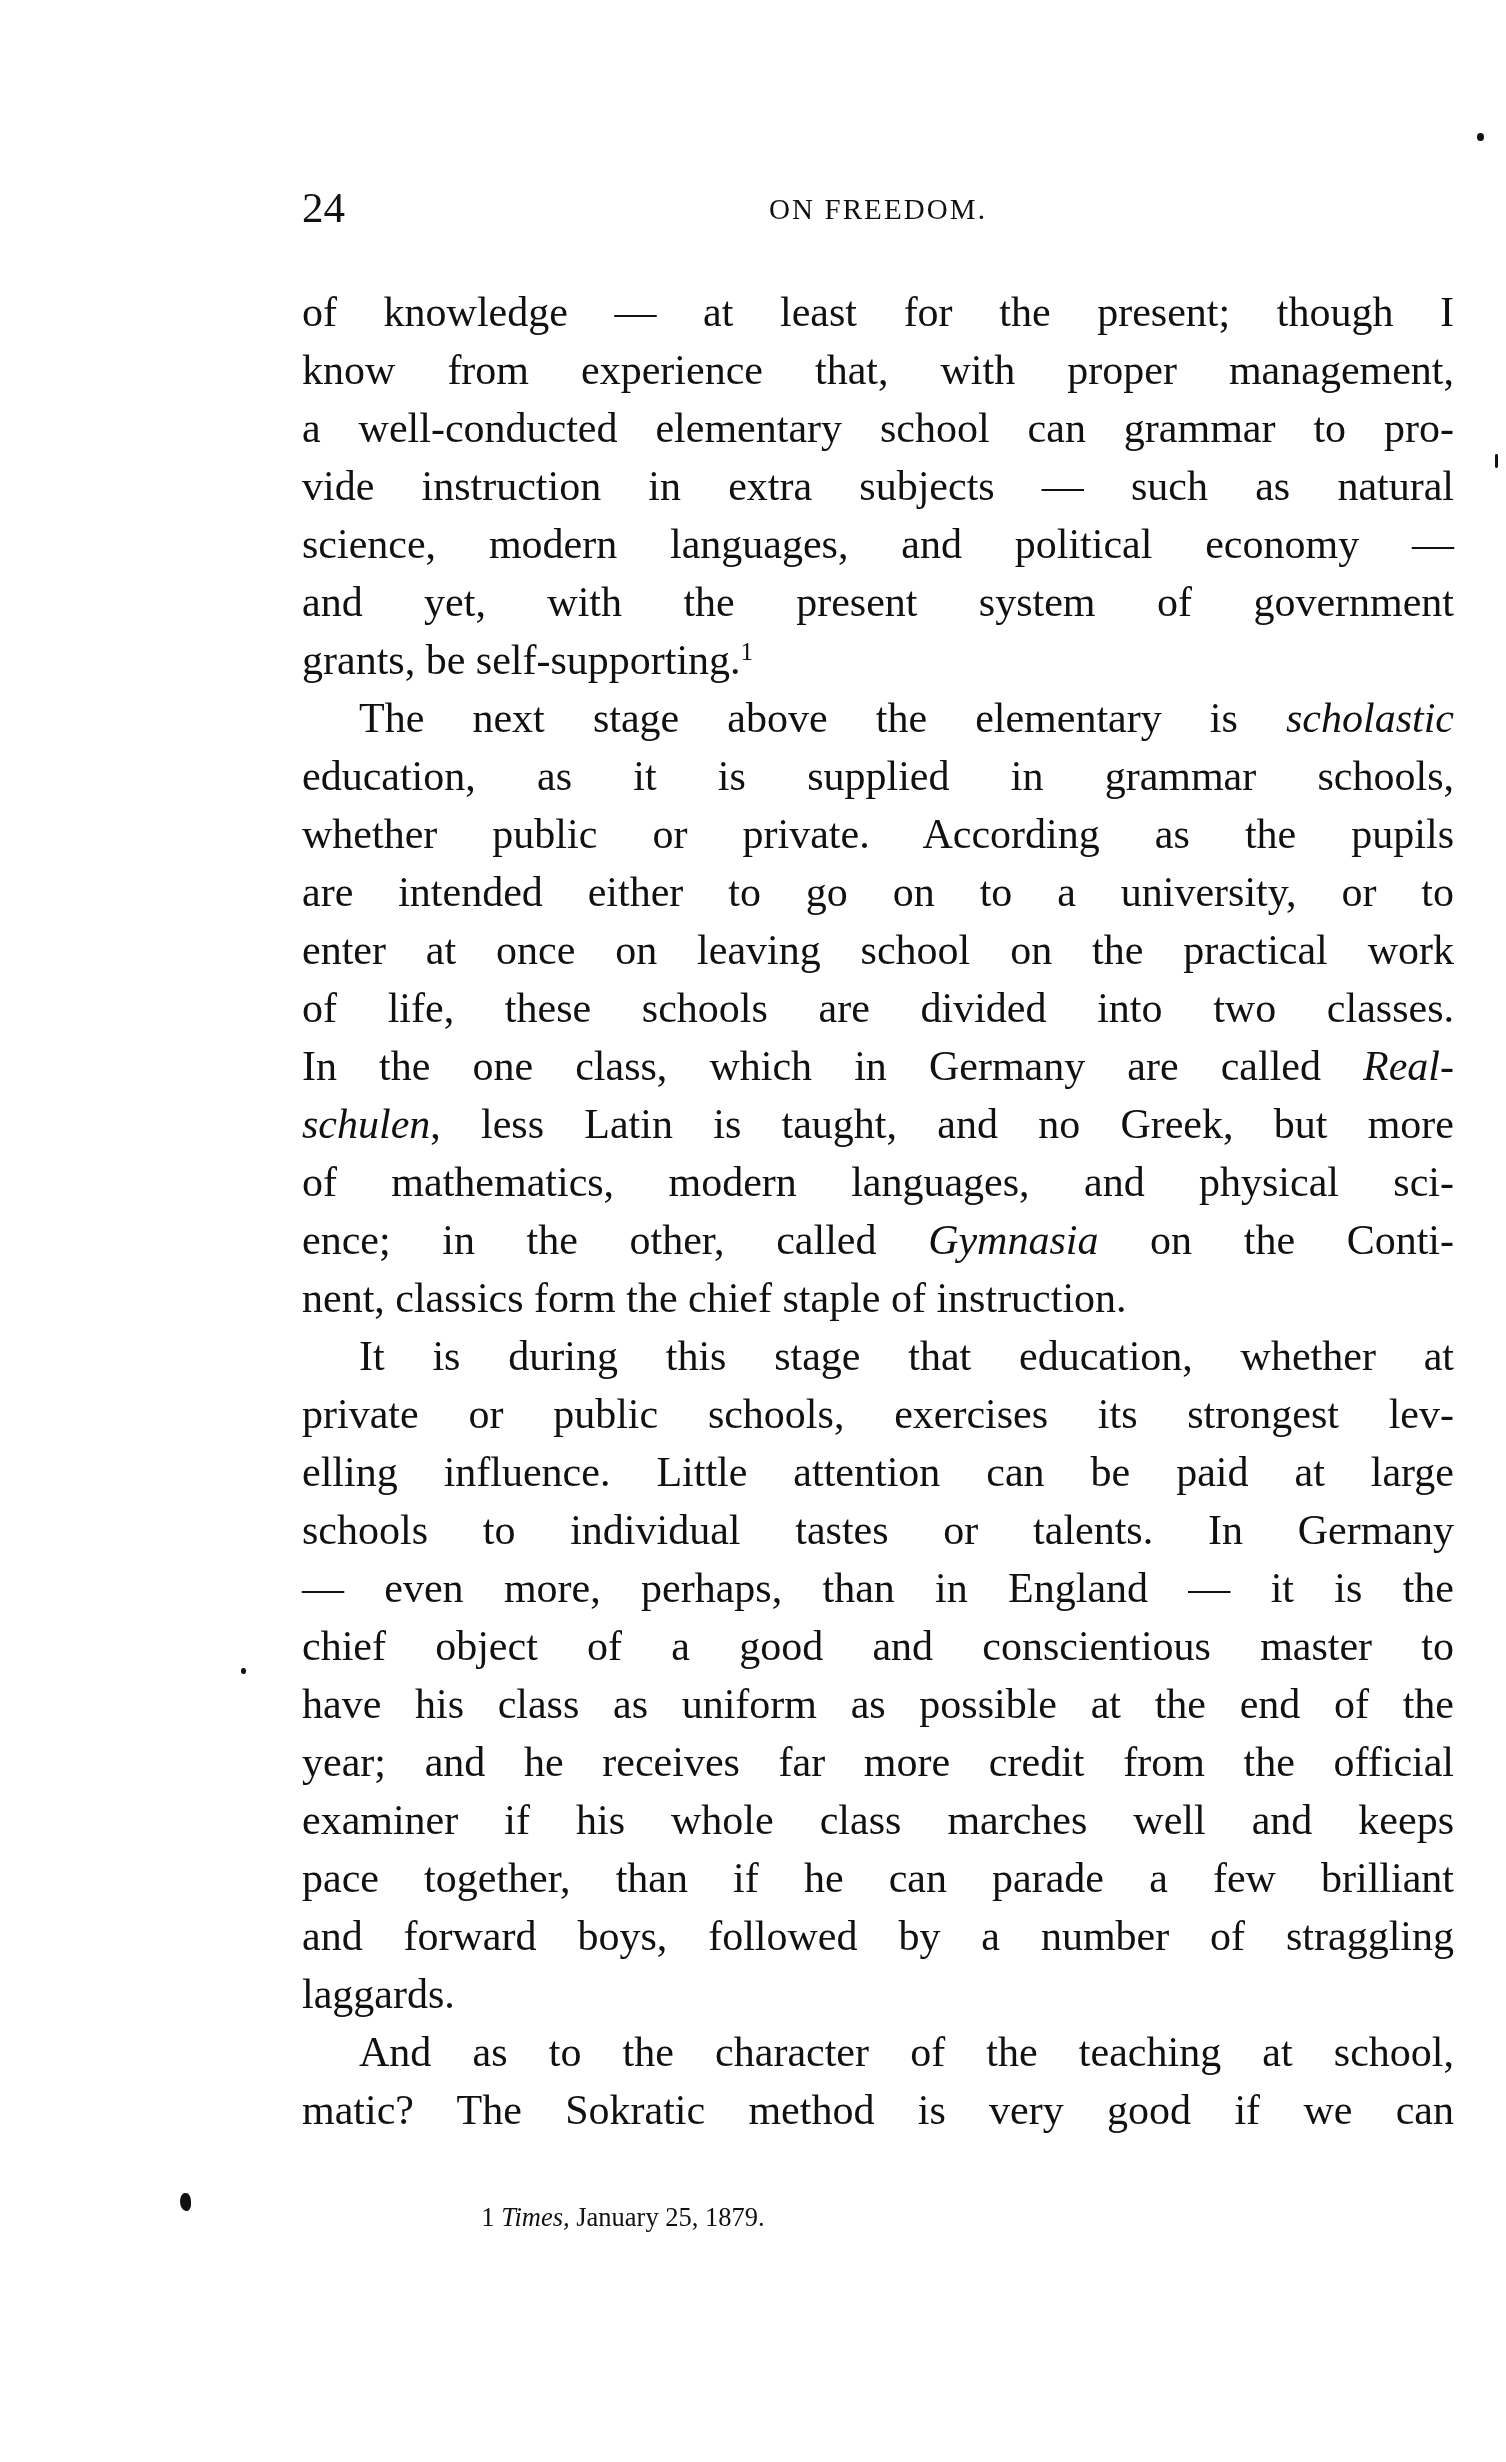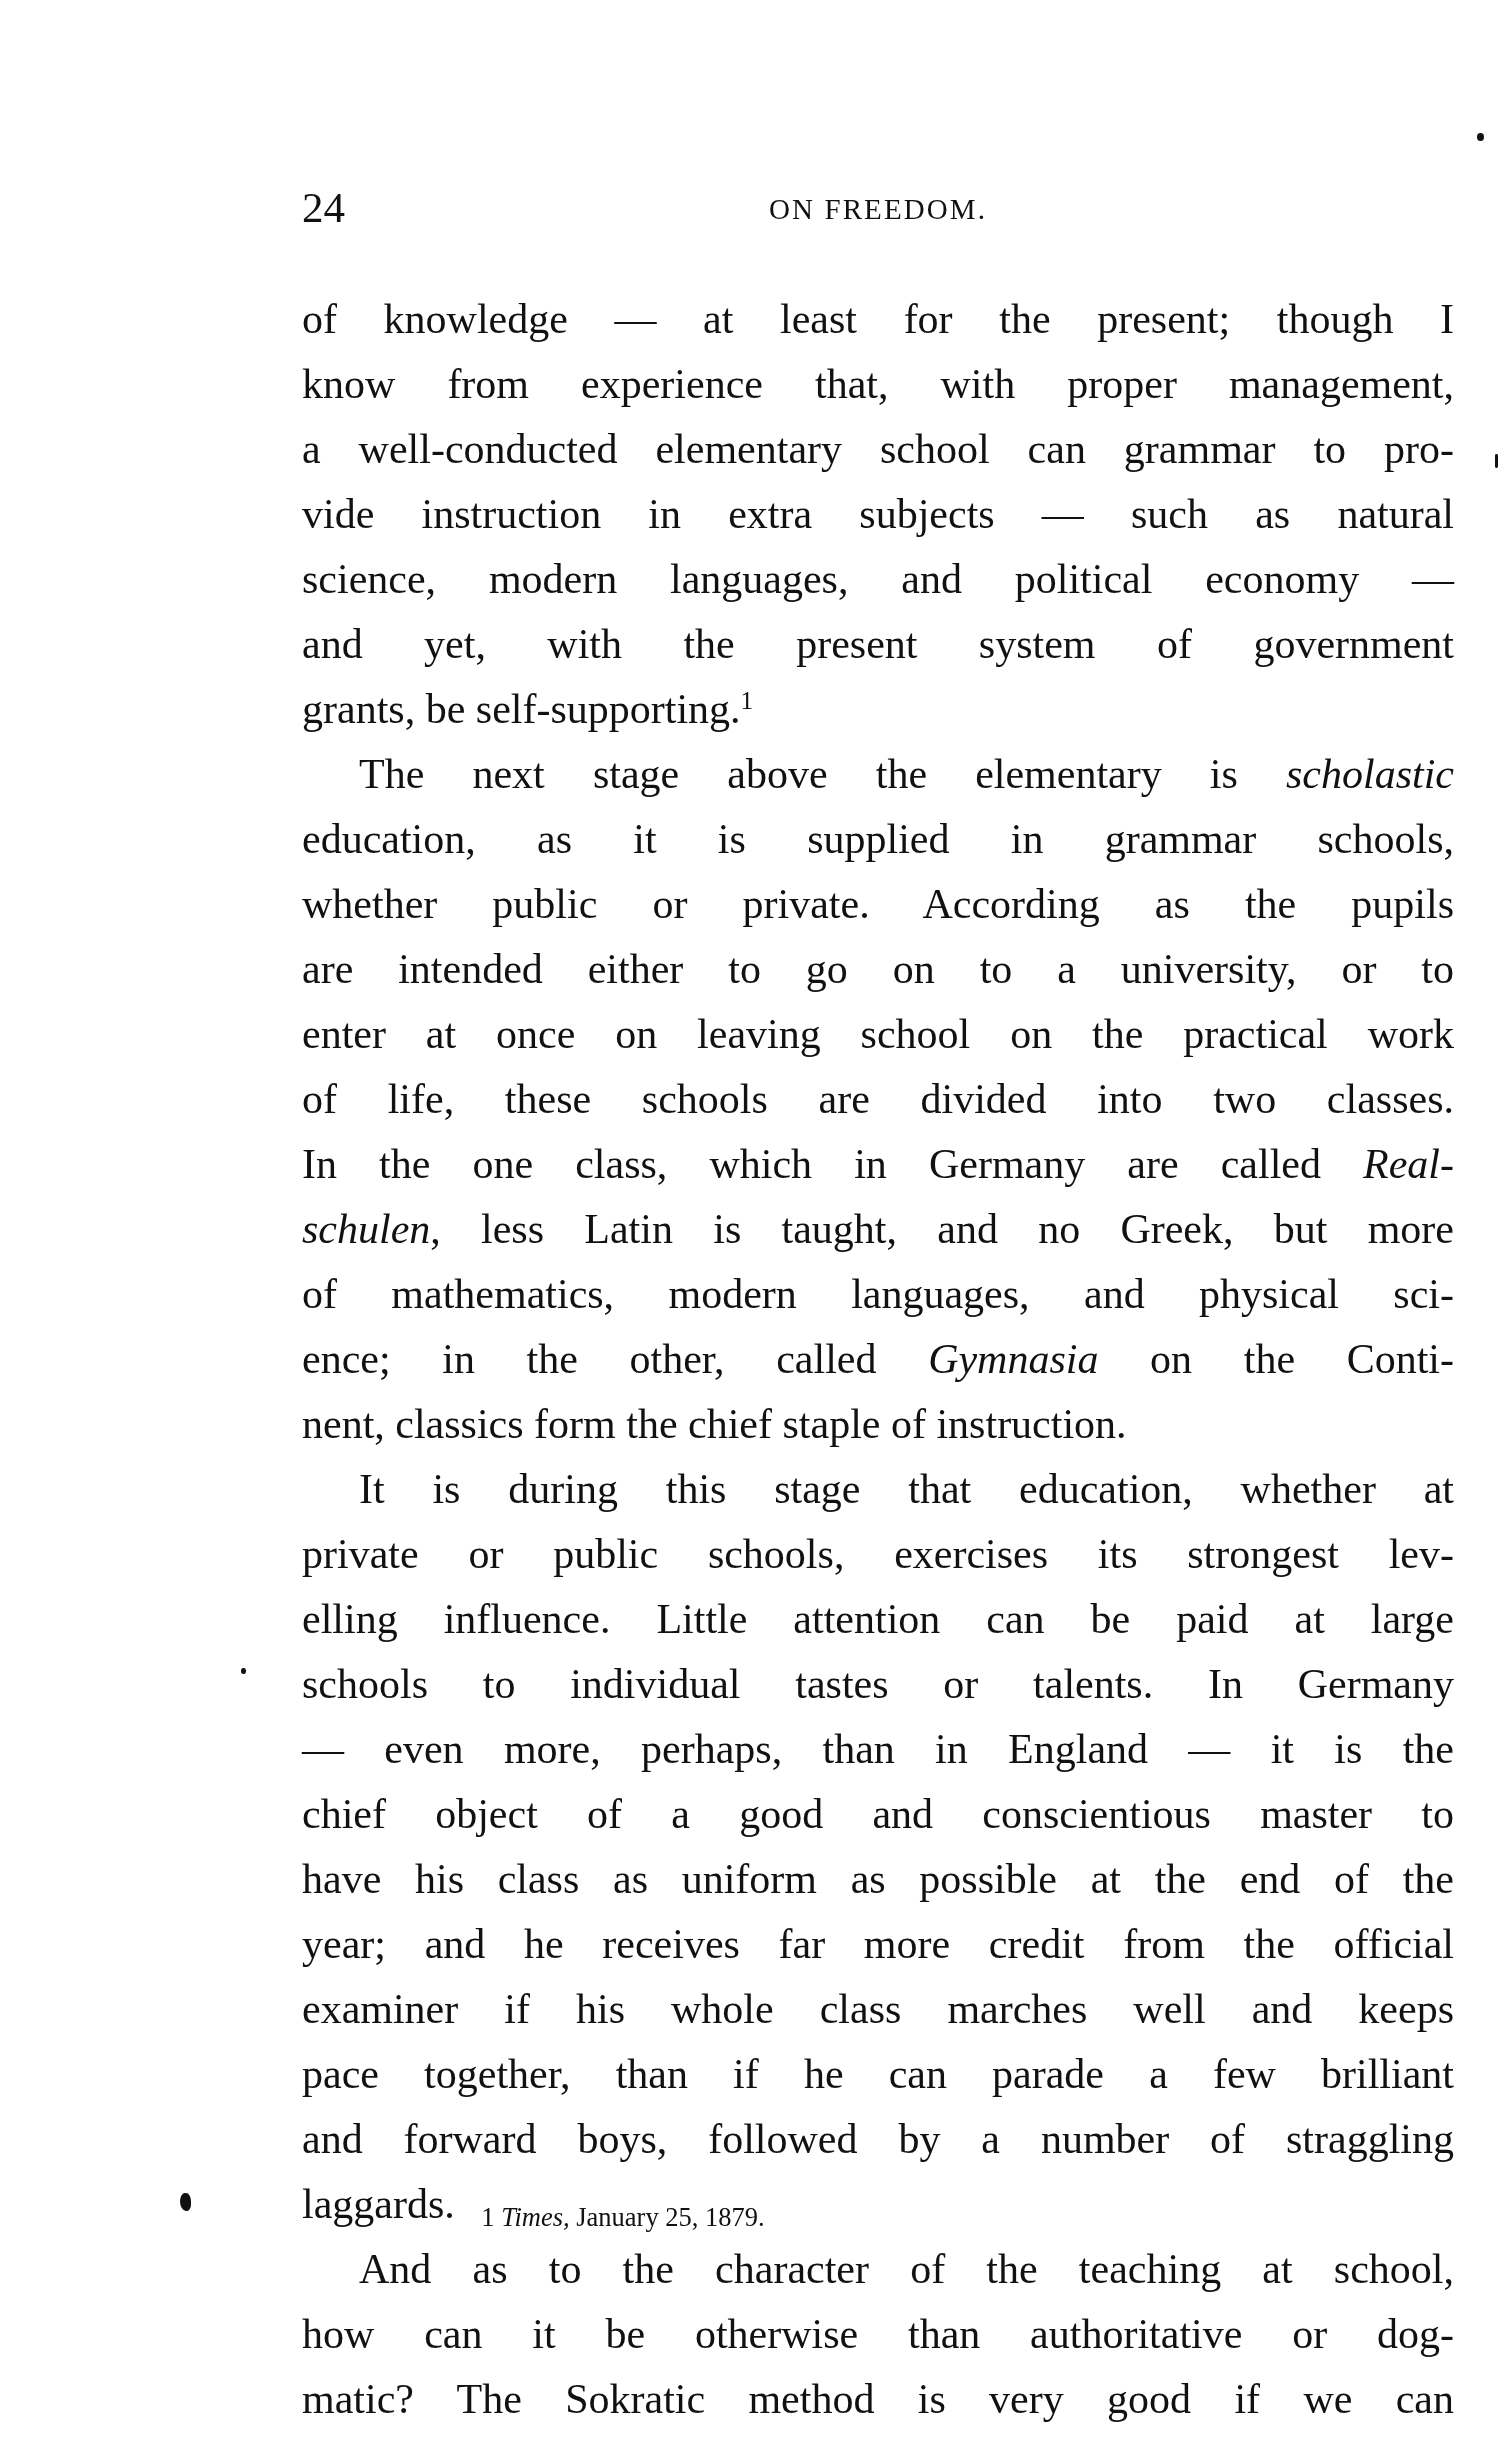--- a/index.html
+++ b/index.html
@@ -1,21 +1,21 @@
 <!DOCTYPE html>
 <html style="font-size:11px"><head>
 <meta charset="utf-8">
 <style>
   html, body { margin:0; padding:0; background:#fff; }
   body { width:1506px; height:2462px; position:relative; overflow:hidden; font-family:"Liberation Serif","DejaVu Serif",serif; color:#111; }
   .header { position:absolute; top:183px; left:302px; width:1152px; height:56px;text-decoration:underline; }
   .pagenum { position:absolute; left:0; top:0; font-size:43px; }
   .running { position:absolute; left:0; right:0; text-align:center; top:9.8px; font-size:29px; letter-spacing:2.1px; }
   .body { position:absolute; top:283px; left:302px; width:1152px; font-size:42px; line-height:58px; text-align:justify; }
-  .line { display:block; text-align:justify; text-align-last:justify; white-space:nowrap; height:58px;margin-top:7px; }
+  .line { display:block; text-align:justify; text-align-last:justify; white-space:nowrap; height:58px; }
   .line.last { text-align-last:left; }
   .indent { padding-left:57px; }
   .fn { position:absolute; top:2202px; left:0; width:1246px; text-align:center; font-size:26.5px; }
   .dot { position:absolute; background:#111; border-radius:50%; }
   sup { font-size:0.6em; vertical-align:0.55em; line-height:0; }
   i { }
 </style>
 </head>
 <body>
 
@@ -49,21 +49,20 @@
   <span class="line">schools to individual tastes or talents. In Germany</span>
   <span class="line">— even more, perhaps, than in England — it is the</span>
   <span class="line">chief object of a good and conscientious master to</span>
   <span class="line">have his class as uniform as possible at the end of the</span>
   <span class="line">year; and he receives far more credit from the official</span>
   <span class="line">examiner if his whole class marches well and keeps</span>
   <span class="line">pace together, than if he can parade a few brilliant</span>
   <span class="line">and forward boys, followed by a number of straggling</span>
   <span class="line last">laggards.</span>
   <span class="line indent">And as to the character of the teaching at school,</span>
-  <span class="line">how can it be otherwise than authoritative or dog-</span>
   <span class="line">matic? The Sokratic method is very good if we can</span>
 </div>
 
 <div class="fn">
   <span>1</span>
   <i>Times,</i><span> January 25, 1879.</span>
 </div>
 
 <div class="dot" style="left:1477px;top:133px;width:7px;height:8.4px;"></div>
 <div class="dot" style="left:241px;top:1668px;width:4.9px;height:6.3px;"></div>

